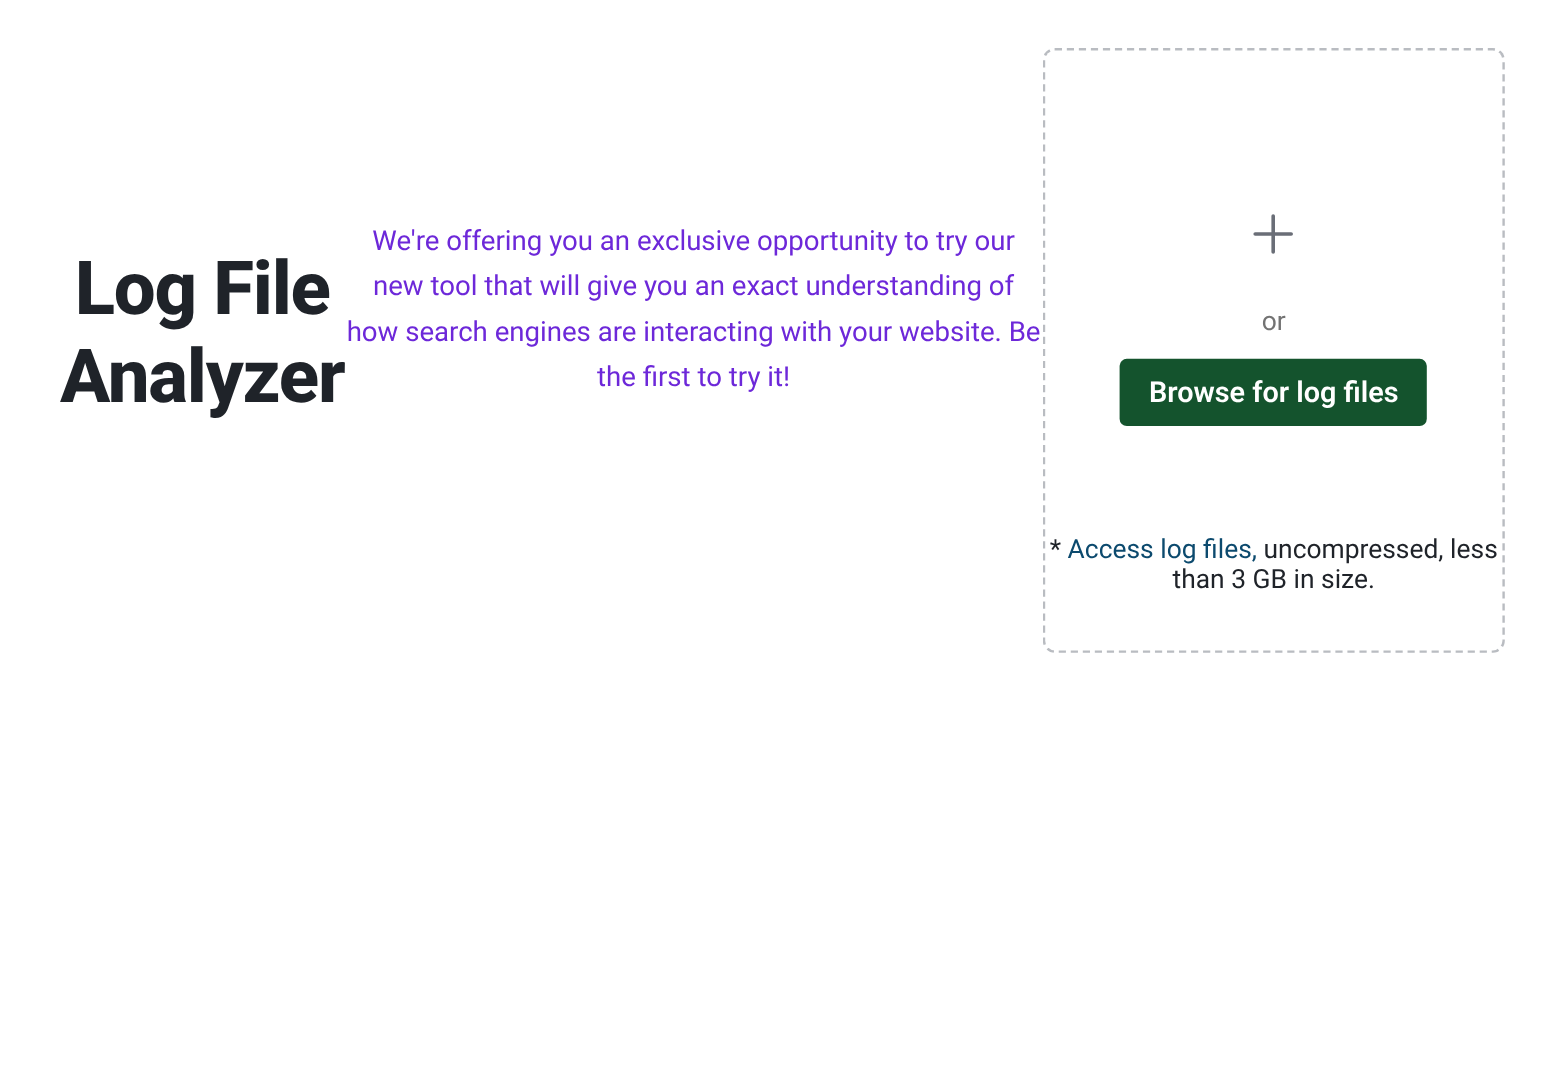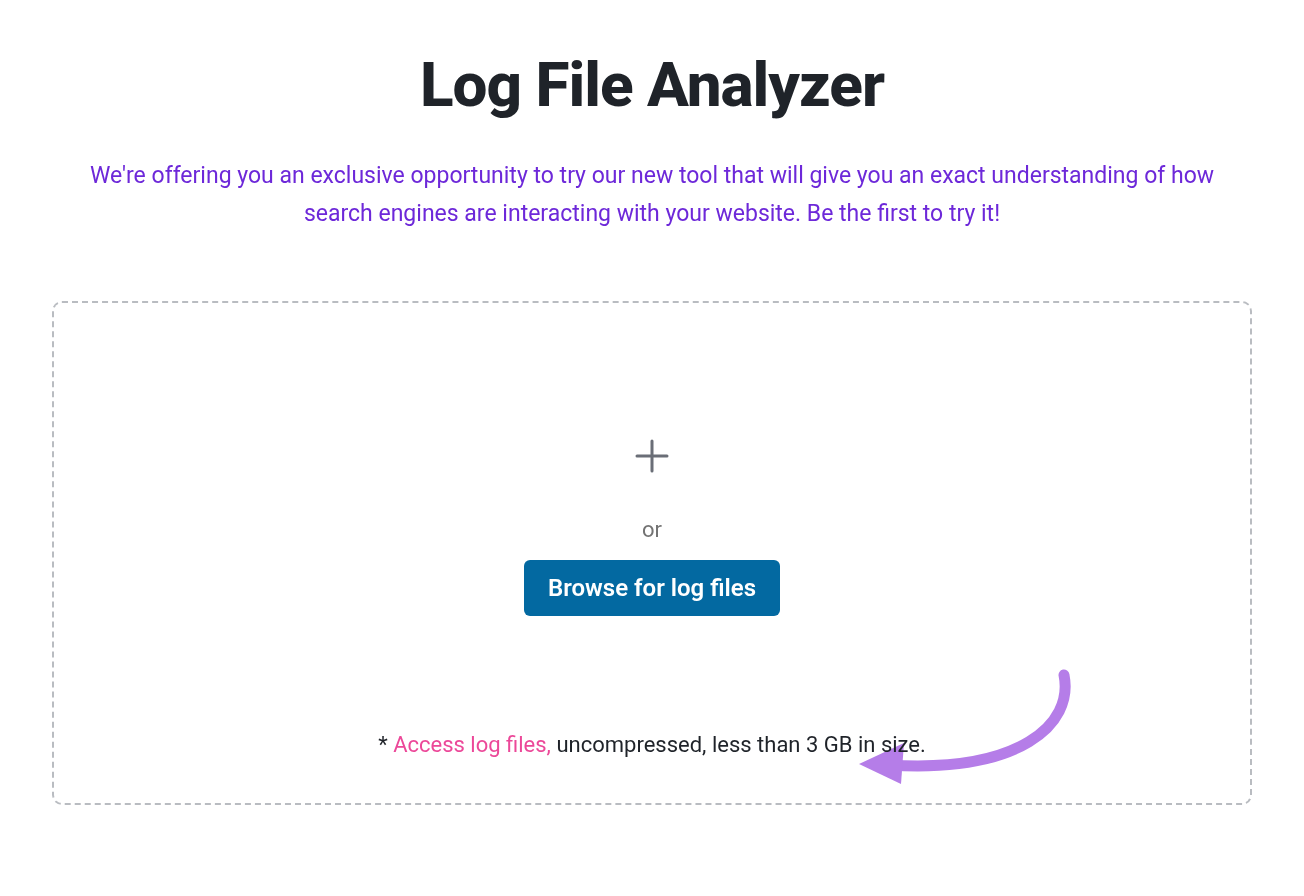--- a/index.html
+++ b/index.html
@@ -11,21 +11,20 @@
       font-family: -apple-system, BlinkMacSystemFont, "Segoe UI", Roboto, Helvetica, Arial, sans-serif;
       background: #ffffff;
       width: 1304px;
       height: 896px;
       overflow: hidden;
     }
     .container {
       width: 100%;
       padding: 40px 50px 0 50px;
       display: flex;
-      flex-direction: column;
       align-items: center;
     }
     .page-title {
       font-size: 62px;
       font-weight: 800;
       color: #1f2329;
       text-align: center;
       margin-top: 8px;
       margin-bottom: 36px;
       letter-spacing: -1px;
@@ -68,41 +67,41 @@
       margin-bottom: 14px;
       text-align: center;
     }
     .or-text {
       font-size: 22px;
       color: #737373;
       margin-bottom: 18px;
       text-align: center;
     }
     .browse-button {
-      background: #0369a1;
+      background: #14532d;
       color: #ffffff;
       border: none;
       padding: 14px 24px;
       font-size: 24px;
       font-weight: 600;
       border-radius: 6px;
       cursor: pointer;
       font-family: inherit;
     }
     .footnote {
       position: absolute;
       bottom: 46px;
       left: 0;
       right: 0;
       text-align: center;
       font-size: 22px;
       color: #1f2329;
     }
     .footnote-link {
-      color: #ec4899;
+      color: #0c4a6e;
       text-decoration: none;
     }
     .arrow-annotation {
       position: absolute;
       left: 795px;
       top: 226px;
       pointer-events: none;
     }
   </style>
 </head>

